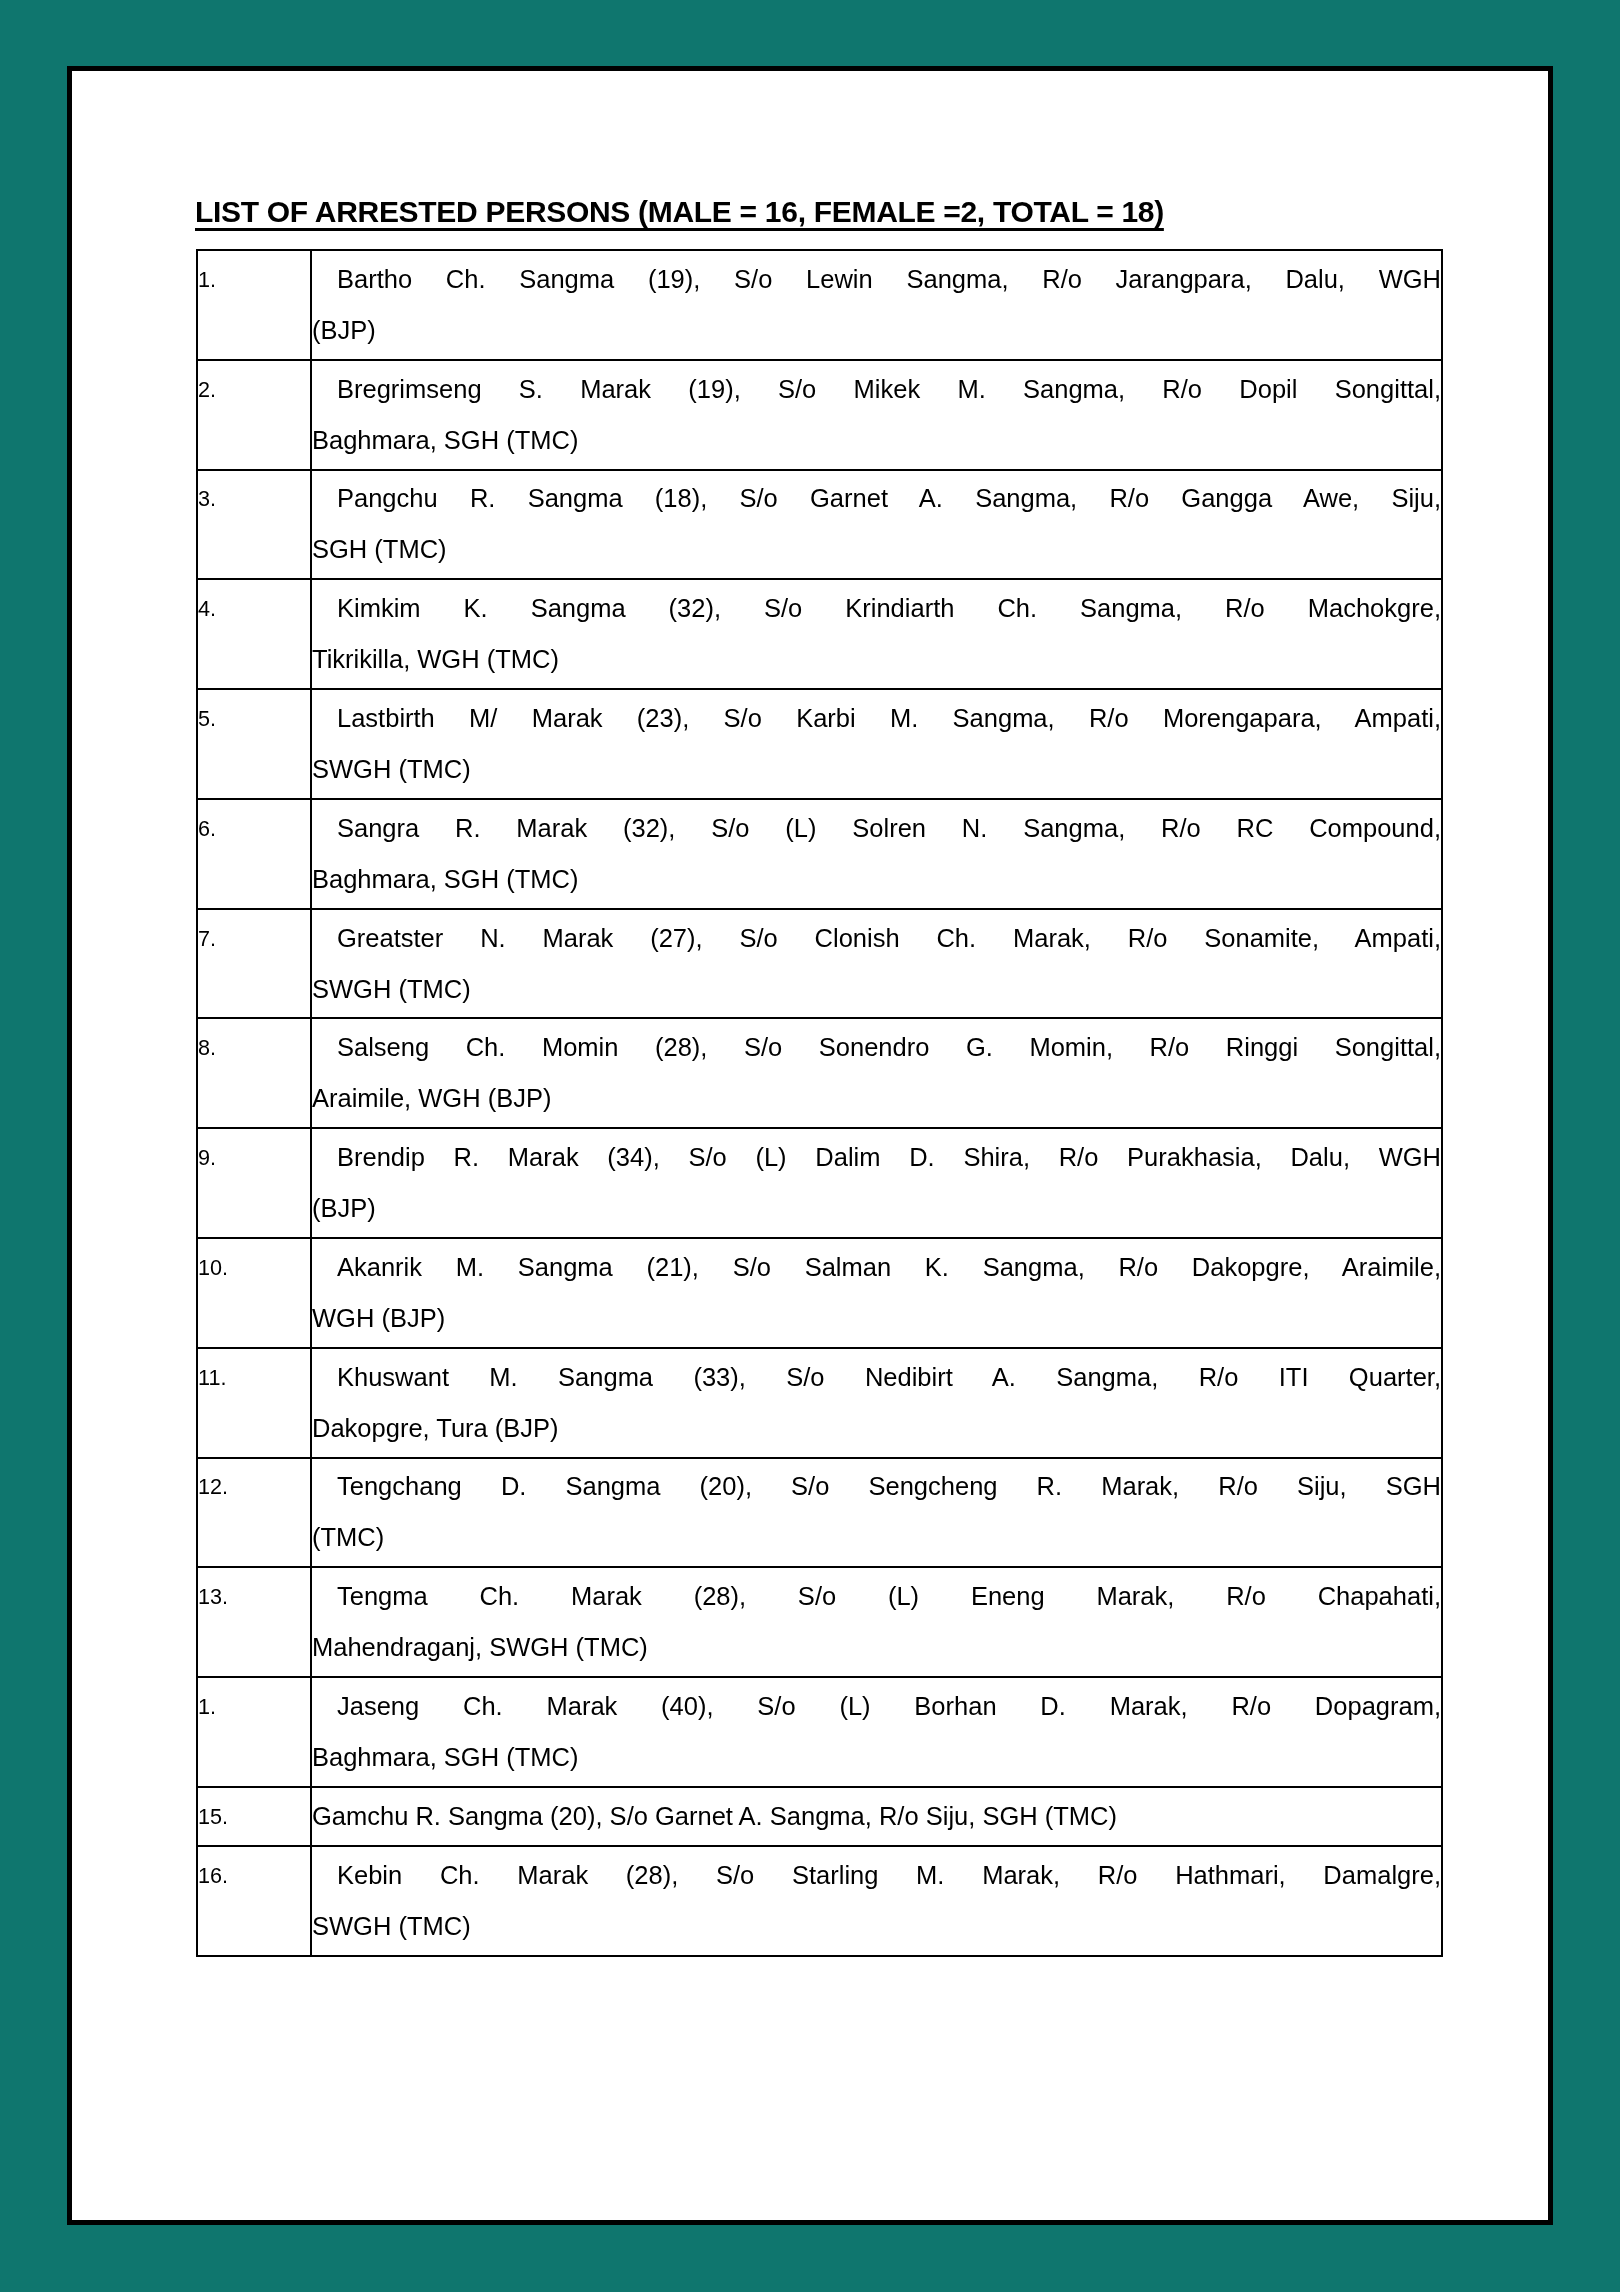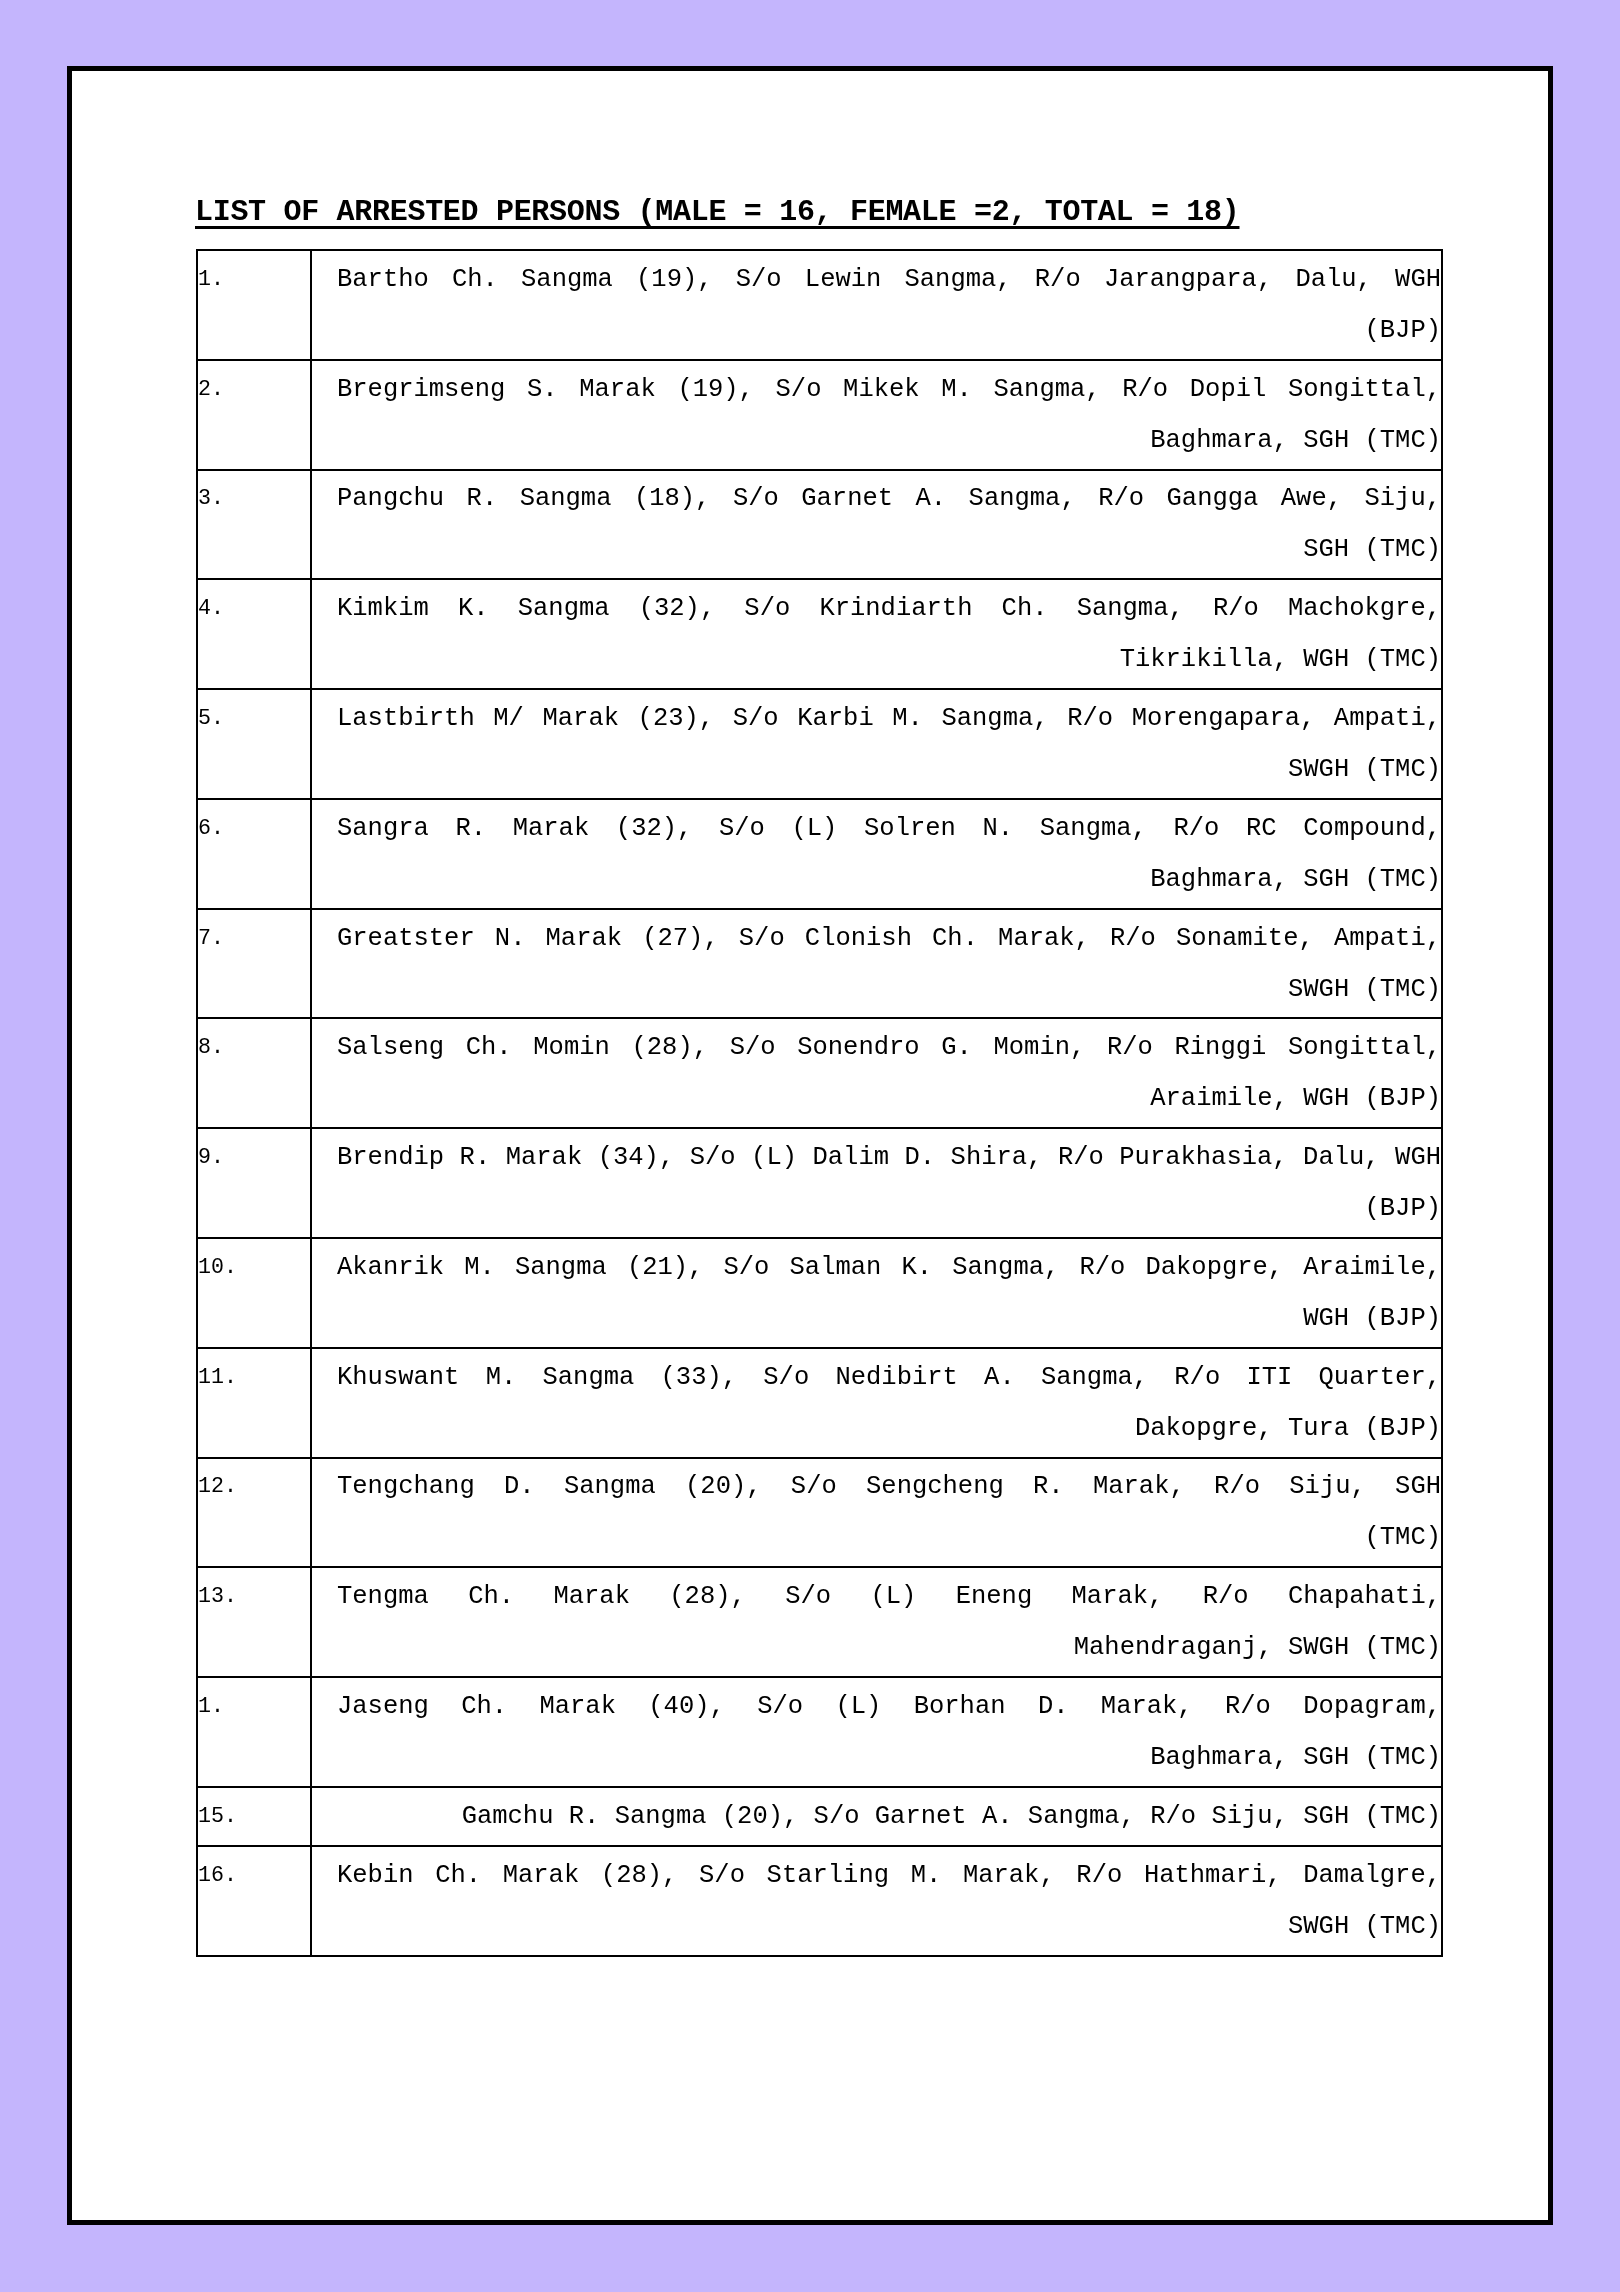--- a/index.html
+++ b/index.html
@@ -4,22 +4,22 @@
 <style>
   html, body {
     margin: 0;
     padding: 0;
     background: #ffffff;
   }
   .page {
     position: relative;
     width: 1620px;
     height: 2293px;
-    background: #c4b5fd;
-    font-family: Liberation Mono, monospace;
+    background: #0f766e;
+    font-family: Liberation Sans, sans-serif;
     color: #000000;
     overflow: hidden;
   }
   .frame {
     position: absolute;
     left: 67px;
     top: 66px;
     width: 1476px;
     height: 2149px;
     border: 5.9px solid #000000;
@@ -66,21 +66,20 @@
   }
   td.txt-cell {
     padding-left: 14.7px;
     padding-right: 15.7px;
     font-size: 25.5px;
     line-height: 51px;
   }
   .entry-line {
     white-space: pre-wrap;
     overflow: hidden;
-    text-align: right;
   }
   .entry-line.jfy {
     white-space: normal;
     text-align: justify;
     text-align-last: justify;
     padding-left: 25px;
   }
 </style>
 </head>
 <body>

